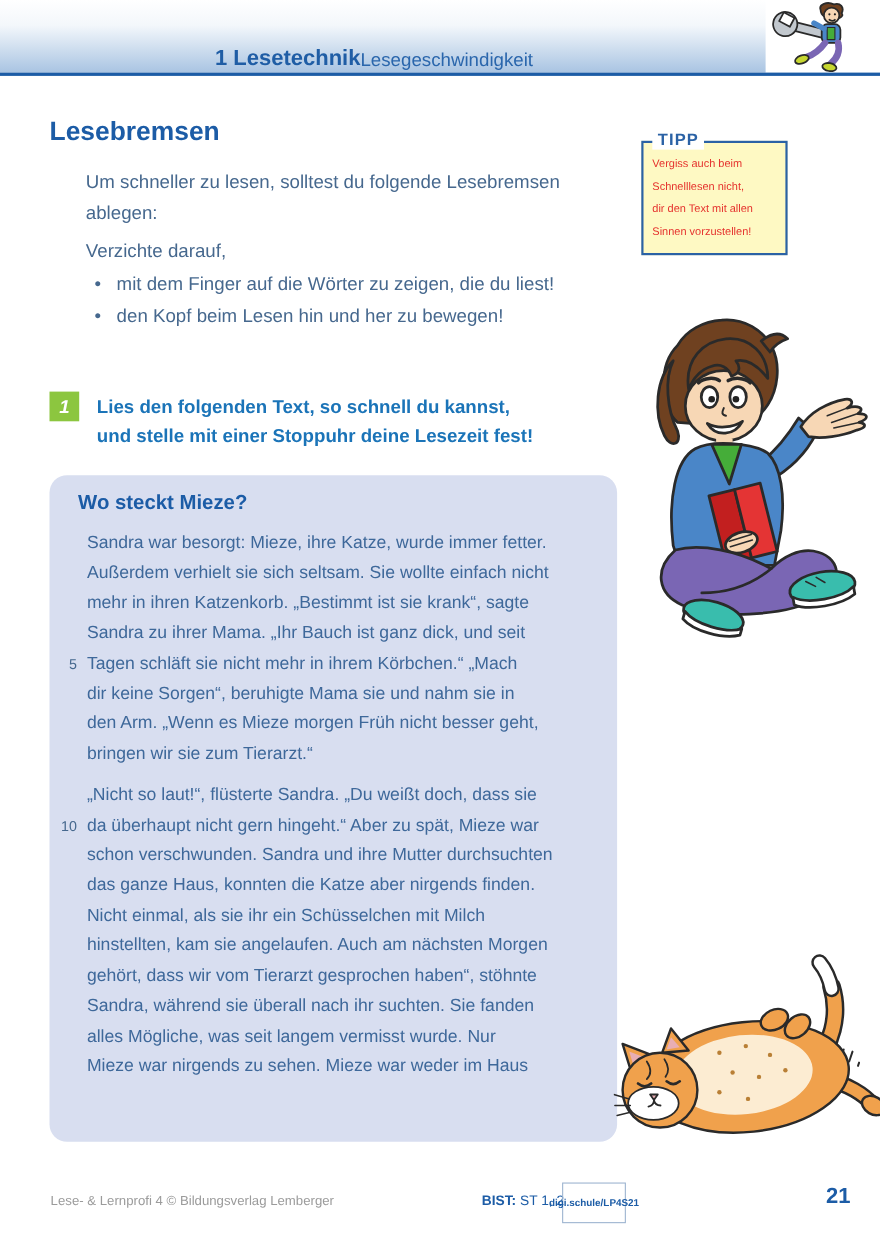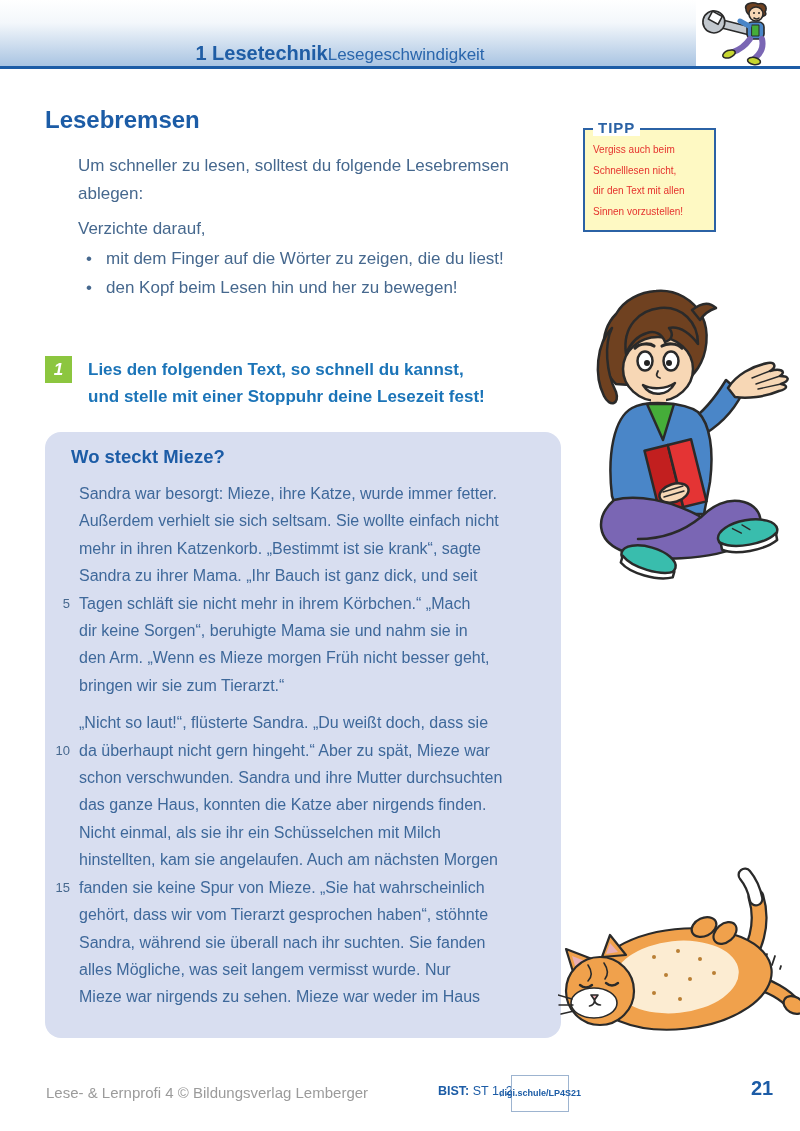--- a/index.html
+++ b/index.html
@@ -56,21 +56,21 @@
     border:2px solid #2b62a5; background:#fef9c3;
     padding:10px 4px 8px 8px;
   }
   .tip-label {
     position:absolute; top:-11px; left:8px; background:#ffffff;
     padding:0 5px; color:#2b62a5; font-size:15px; font-weight:bold; letter-spacing:1px;
   }
   .tip-line { color:#e5332e; font-size:10px; line-height:20.5px; white-space:nowrap; }
 
   
-  .imprint { left:46px; top:1084px; font-size:15px; color:#9b9b9b; }
+  .imprint { left:46px; top:1084px; font-size:12px; color:#9b9b9b; }
   .bist { left:438px; top:1084px; font-size:12.5px; color:#1c5ca6; }
   .bist b { font-weight:bold; }
   .digi {
     left:511px; top:1075px; width:58px; height:37px;
     border:1.5px solid #9db4d0; color:#1c5ca6;
     display:flex; flex-direction:row; justify-content:center; align-items:center;
     font-size:9px; font-weight:bold; line-height:11px; text-align:center;
   }
   .pagenum { left:751px; top:1077px; font-size:20px; font-weight:bold; color:#1c5ca6; }
 
@@ -180,24 +180,20 @@
     </div>
   <div class="story-line">
       <span class="num"></span>
       <span class="txt">Nicht einmal, als sie ihr ein Schüsselchen mit Milch</span>
     </div>
   <div class="story-line">
       <span class="num"></span>
       <span class="txt">hinstellten, kam sie angelaufen. Auch am nächsten Morgen</span>
     </div>
   <div class="story-line">
-      <span class="num">15</span>
-      <span class="txt">fanden sie keine Spur von Mieze. „Sie hat wahrscheinlich</span>
-    </div>
-  <div class="story-line">
       <span class="num"></span>
       <span class="txt">gehört, dass wir vom Tierarzt gesprochen haben“, stöhnte</span>
     </div>
   <div class="story-line">
       <span class="num"></span>
       <span class="txt">Sandra, während sie überall nach ihr suchten. Sie fanden</span>
     </div>
   <div class="story-line">
       <span class="num"></span>
       <span class="txt">alles Mögliche, was seit langem vermisst wurde. Nur</span>

